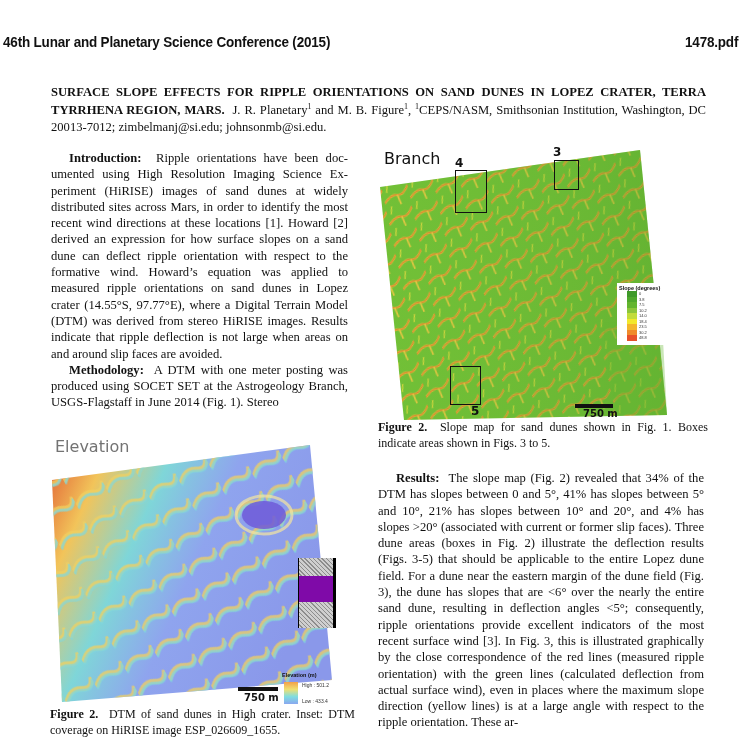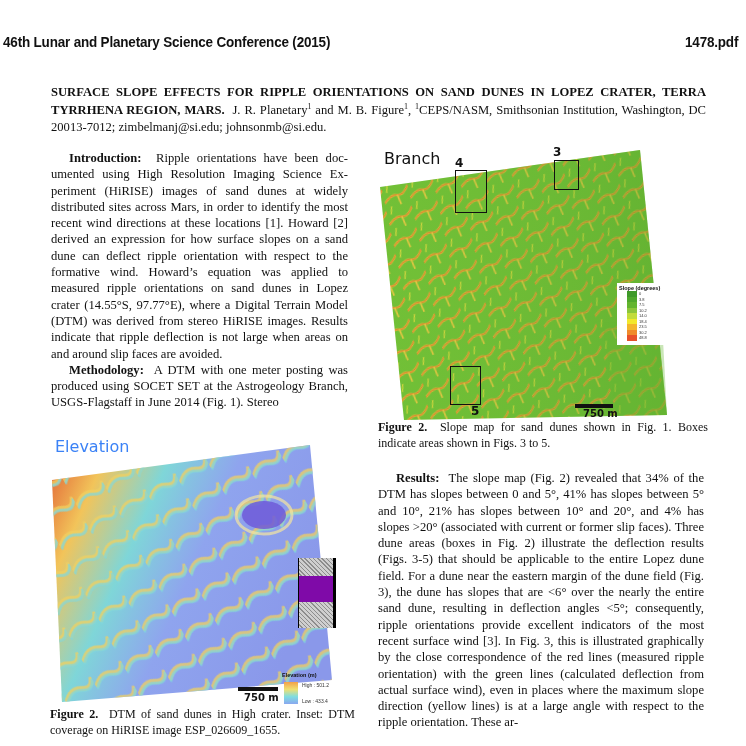--- a/index.html
+++ b/index.html
@@ -41,21 +41,21 @@
   #slope-legend .lt { font-size: 5.5px; font-weight: bold; white-space: nowrap; }
   .lg-row { display: flex; align-items: center; height: 5.5px; }
   .lg-sw { width: 10px; height: 5.5px; margin-left: 8px; }
   .lg-tx { font-size: 4px; margin-left: 2px; color:#333; }
   .scalebar { position: absolute; background: #111; height: 4px; }
   .scaletx { position: absolute; font-family: "DejaVu Sans", sans-serif; font-weight: bold; font-size: 10px; }
   .caption { position: absolute; font-size: 12px; line-height: 16.3px; }
   .caption .b { font-weight: bold; }
 
   
-  #fig1 .label { position: absolute; left: 55px; top: 437px; font-family: "DejaVu Sans", sans-serif; font-size: 16px; color:#3b82f6; }
+  #fig1 .label { position: absolute; left: 55px; top: 437px; font-family: "DejaVu Sans", sans-serif; font-size: 16px; color:#737373; }
   #elev-legend { left: 282px; top: 672px; width: 70px; height: 36px; background: transparent; }
   #elev-legend .lt { font-size: 5.5px; font-weight: bold; }
   .elev-grad { position: absolute; left: 2px; top: 10px; width: 14px; height: 22px; background: linear-gradient(#f3a04a, #f0e070, #7fdde0, #8aa8f0); }
   .elev-tx { position: absolute; left: 20px; font-size: 5px; color:#333; white-space: nowrap; }
 </style>
 </head>
 <body>
 
 <div id="hdr-left" class="hdr">46th Lunar and Planetary Science Conference (2015)</div>
 <div id="hdr-right" class="hdr">1478.pdf</div>

